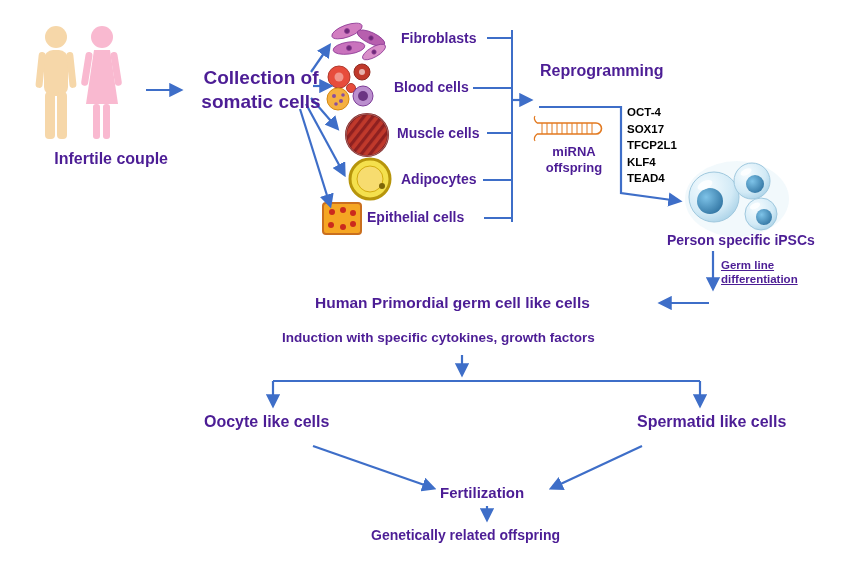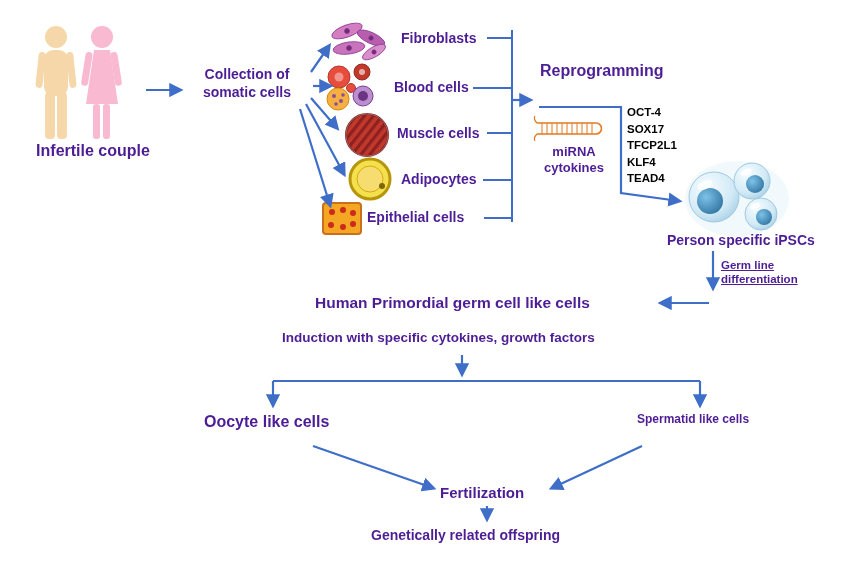--- a/index.html
+++ b/index.html
@@ -156,51 +156,51 @@
       <line x1="462" y1="355" x2="462" y2="374" marker-end="url(#ah)"></line>
       <line x1="273" y1="381" x2="700" y2="381"></line>
       <line x1="273" y1="381" x2="273" y2="405" marker-end="url(#ah)"></line>
       <line x1="700" y1="381" x2="700" y2="405" marker-end="url(#ah)"></line>
       <line x1="313" y1="446" x2="433" y2="488" marker-end="url(#ah)"></line>
       <line x1="642" y1="446" x2="552" y2="488" marker-end="url(#ah)"></line>
       <line x1="487" y1="506" x2="487" y2="519" marker-end="url(#ah)"></line>
     </g>
   </svg>
 
-  <div class="label wrap" style="left:18px; top:141px; width:150px; font-size:16px;">Infertile couple</div>
-
-  <div class="label wrap" style="left:186px; top:66px; width:122px; font-size:14px;">Collection of somatic cells</div>
+  <div class="label wrap" style="left:18px; top:149px; width:150px; font-size:16px;text-align:right;">Infertile couple</div>
+
+  <div class="label wrap" style="left:200px; top:66px; width:122px; font-size:19px;">Collection of somatic cells</div>
 
   <div class="label" style="left:401px; top:30px; font-size:14px;">Fibroblasts</div>
   <div class="label" style="left:394px; top:79px; font-size:14px;">Blood cells</div>
   <div class="label" style="left:397px; top:125px; font-size:14px;">Muscle cells</div>
   <div class="label" style="left:401px; top:171px; font-size:14px;">Adipocytes</div>
   <div class="label" style="left:367px; top:209px; font-size:14px;">Epithelial cells</div>
 
   <div class="label" style="left:540px; top:61px; font-size:16px;">Reprogramming</div>
 
-  <div class="label wrap" style="left:528px; top:144px; width:92px; font-size:13px;">miRNA cytokines</div>
+  <div class="label wrap" style="left:528px; top:144px; width:92px; font-size:13px;">miRNA offspring</div>
 
   <div class="factors">
     <div>OCT-4</div>
     <div>SOX17</div>
     <div>TFCP2L1</div>
     <div>KLF4</div>
     <div>TEAD4</div>
   </div>
 
   <div class="label" style="left:667px; top:232px; font-size:14px;">Person specific iPSCs</div>
 
   <div class="label wrap" style="left:721px; top:258px; width:100px; font-size:11.5px; text-align:left;text-decoration:underline;">Germ line differentiation</div>
 
   <div class="label" style="left:315px; top:293px; font-size:15.5px;">Human Primordial germ cell like cells</div>
 
   <div class="label" style="left:282px; top:330px; font-size:13.5px;">Induction with specific cytokines, growth factors</div>
 
   <div class="label" style="left:204px; top:412px; font-size:16px;">Oocyte like cells</div>
 
-  <div class="label" style="left:637px; top:412px; font-size:12px;">Spermatid like cells</div>
+  <div class="label" style="left:637px; top:412px; font-size:16px;">Spermatid like cells</div>
 
   <div class="label" style="left:440px; top:484px; font-size:15px;">Fertilization</div>
 
   <div class="label" style="left:371px; top:527px; font-size:14px;">Genetically related offspring</div>
 
 </div>
 
 </body></html>

